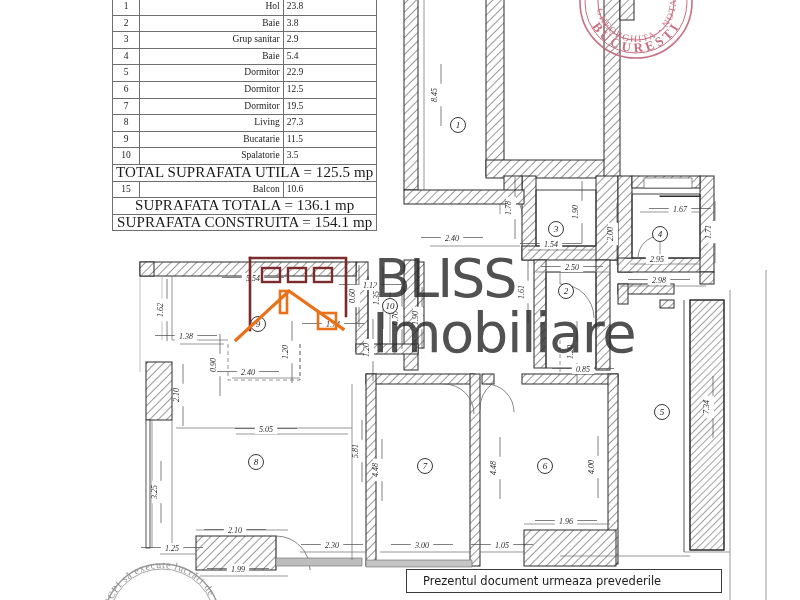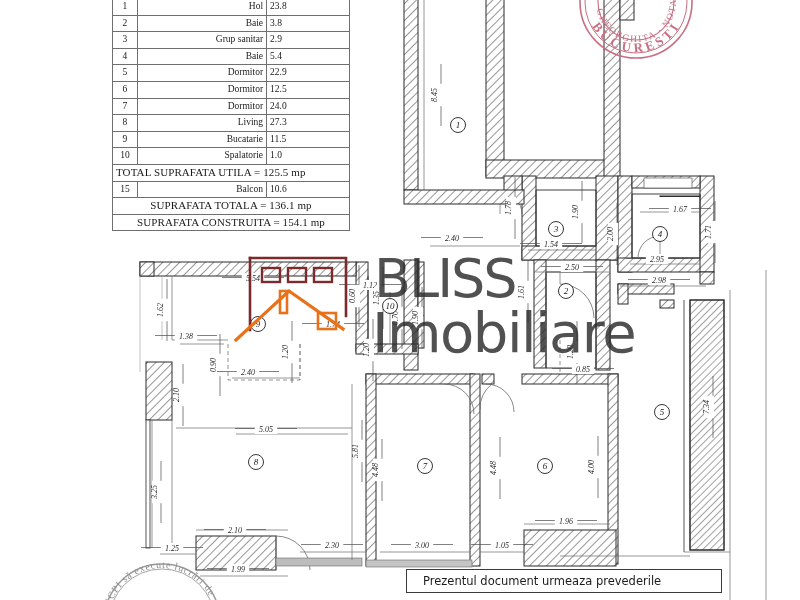--- a/index.html
+++ b/index.html
@@ -27,21 +27,21 @@
     border:1px solid #6f6f6f;
     padding:0px 3px;
     height:15.6px;
     line-height:15.6px;
     white-space:nowrap;
   }
   td.c-no { width:26px; text-align:center; }
   td.c-name { width:138px; text-align:right; padding-left:8px; }
   td.c-area { width:90px; text-align:left; padding-left:10px; }
   td.c-total {
-    text-align:center; font-size:11px; letter-spacing:0.1px;
+    text-align:center; font-size:15px; letter-spacing:0.1px;
     padding:0 2px;
   }
   td.c-total-left { text-align:left; padding-left:4px; }
 
   
   #plan { position:absolute; left:0; top:0; width:800px; height:600px; z-index:10; }
 
   
   #watermark {
     position:absolute; left:0; top:0; width:678px; height:600px;
@@ -510,36 +510,36 @@
           <td class="c-area">22.9</td>
         </tr>
         <tr>
           <td class="c-no">6</td>
           <td class="c-name">Dormitor</td>
           <td class="c-area">12.5</td>
         </tr>
         <tr>
           <td class="c-no">7</td>
           <td class="c-name">Dormitor</td>
-          <td class="c-area">24.0</td>
+          <td class="c-area">19.5</td>
         </tr>
         <tr>
           <td class="c-no">8</td>
           <td class="c-name">Living</td>
           <td class="c-area">27.3</td>
         </tr>
         <tr>
           <td class="c-no">9</td>
           <td class="c-name">Bucatarie</td>
           <td class="c-area">11.5</td>
         </tr>
         <tr>
           <td class="c-no">10</td>
           <td class="c-name">Spalatorie</td>
-          <td class="c-area">1.0</td>
+          <td class="c-area">3.5</td>
         </tr>
         <tr>
           <td class="c-total c-total-left" colspan="3">TOTAL SUPRAFATA UTILA = 125.5 mp</td>
         </tr>
         <tr>
           <td class="c-no">15</td>
           <td class="c-name">Balcon</td>
           <td class="c-area">10.6</td>
         </tr>
         <tr>

